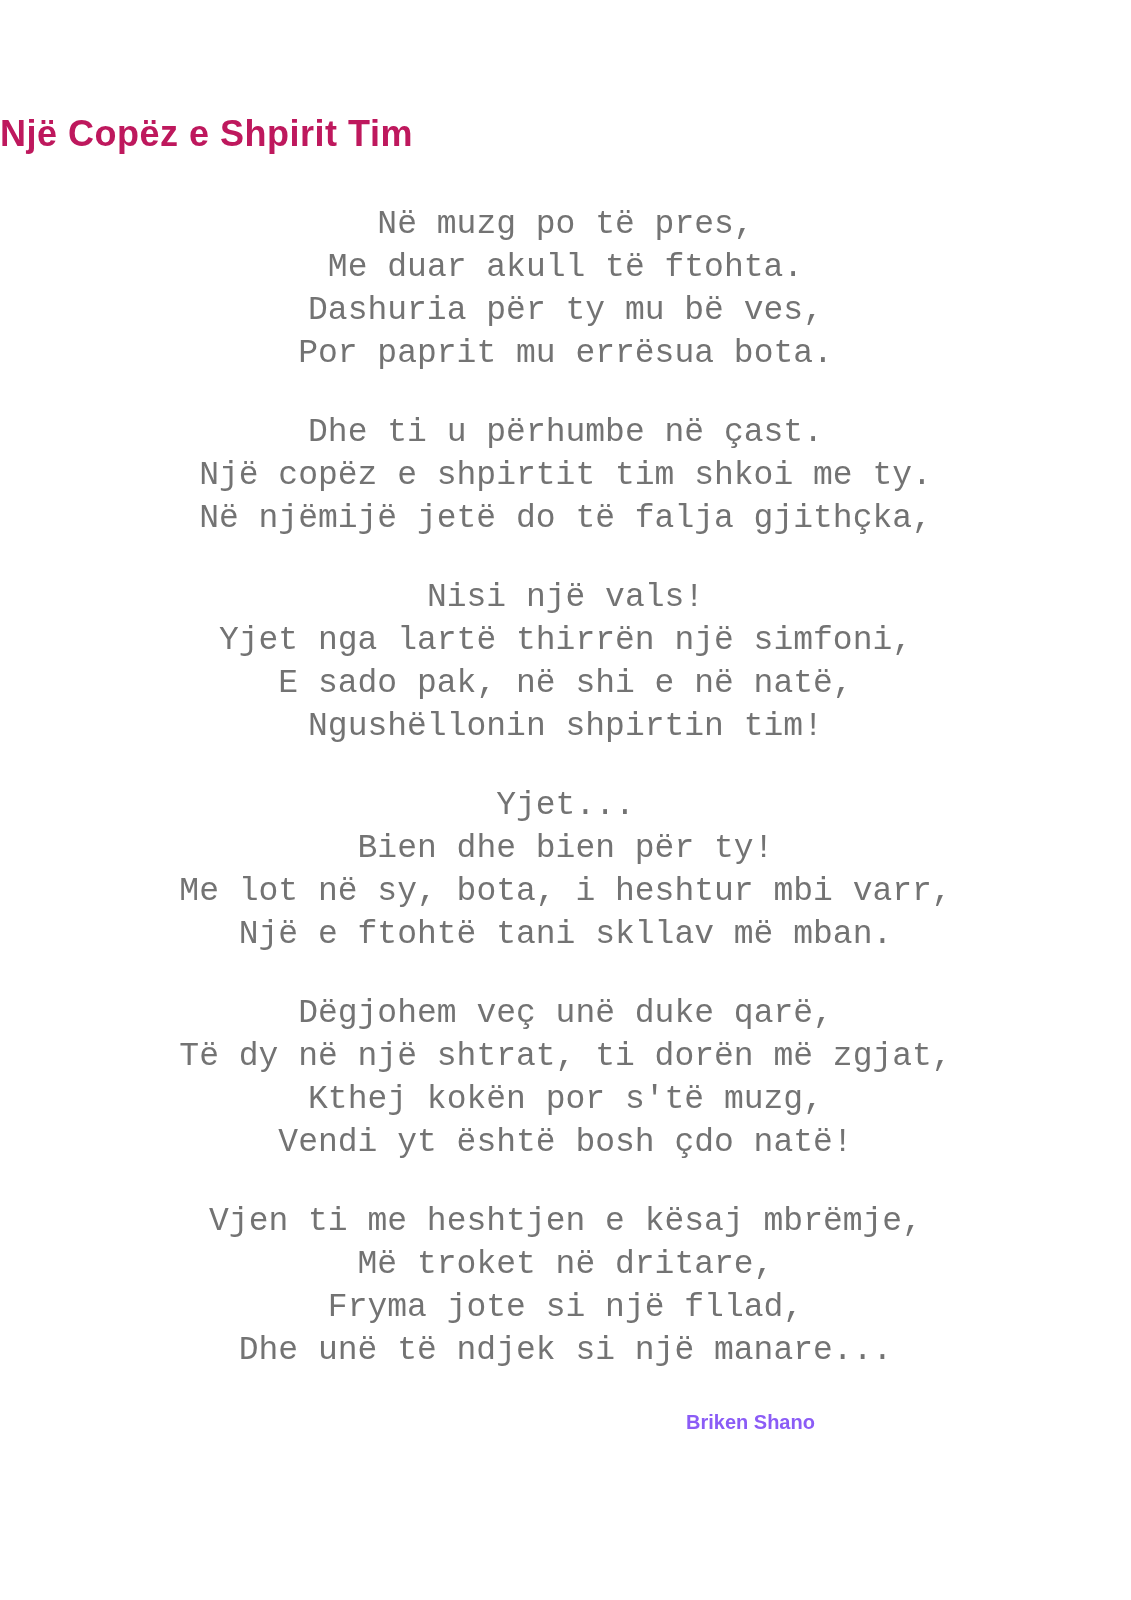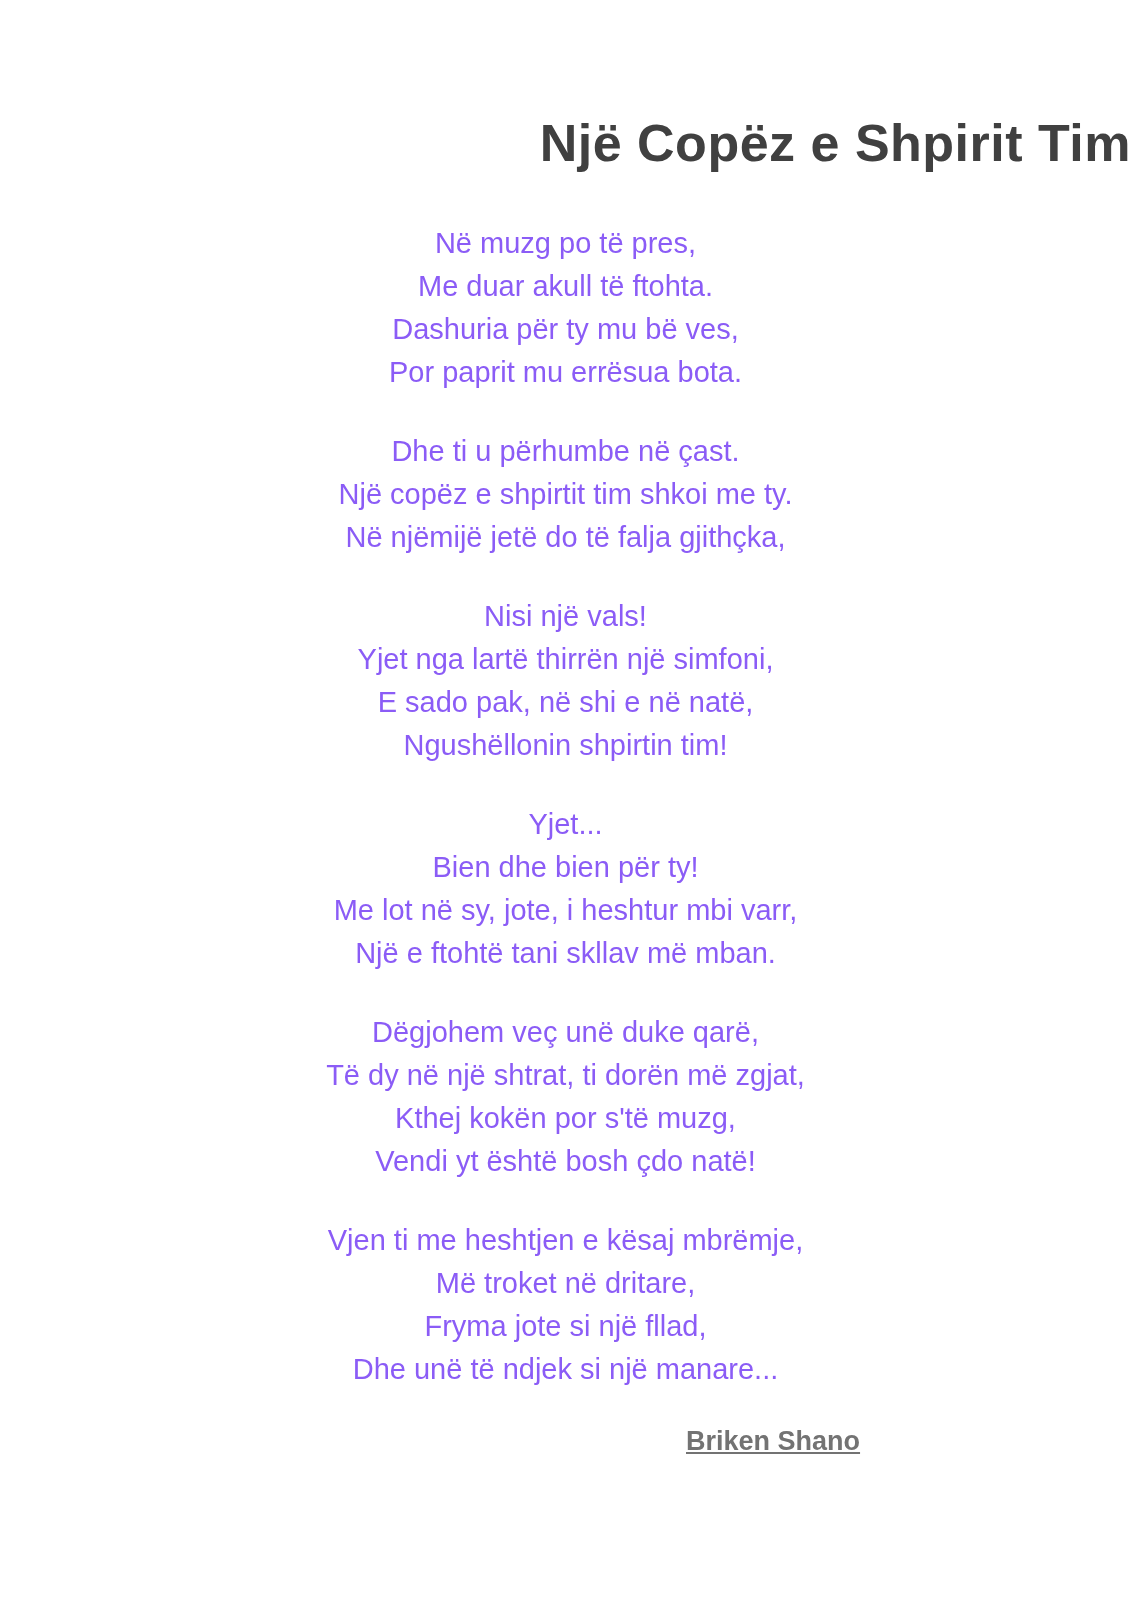--- a/index.html
+++ b/index.html
@@ -14,49 +14,49 @@
     margin: 0 auto;
     background: #ffffff;
     color: #1c1c1c;
     font-family: "Liberation Sans", "DejaVu Sans", sans-serif;
     overflow: hidden;
     box-sizing: border-box;
     padding-top: 112px;
   }
   .poem-title {
     margin: 0;
-    text-align: right;
-    font-size: 52px;
+    text-align: left;
+    font-size: 36px;
     line-height: 1.2;
     font-weight: 700;
     letter-spacing: 0.5px;
-    color: #404040;
+    color: #be185d;
   }
   .poem-body {
     margin-top: 48px;
     text-align: center;
   }
   .stanza {
     margin: 0 0 36px 0;
   }
   .line {
     margin: 0;
-    font-size: 29px;
+    font-size: 33px;
     line-height: 43px;
     font-weight: 400;
-    color: #8b5cf6;
+    color: #737373;
+    font-family: Liberation Mono, monospace;
   }
   .poem-author {
     margin: 30px 0 0 686px;
     width: fit-content;
-    font-size: 27px;
+    font-size: 20px;
     line-height: 28px;
     font-weight: 700;
-    color: #737373;
-    text-decoration: underline;
+    color: #8b5cf6;
   }
 </style>
 </head>
 <body>
 
 <div class="page">
   <h1 class="poem-title">Një Copëz e Shpirit Tim</h1>
 
   <div class="poem-body">
       <div class="stanza">
@@ -72,21 +72,21 @@
       </div>
       <div class="stanza">
         <p class="line">Nisi një vals!</p>
         <p class="line">Yjet nga lartë thirrën një simfoni,</p>
         <p class="line">E sado pak, në shi e në natë,</p>
         <p class="line">Ngushëllonin shpirtin tim!</p>
       </div>
       <div class="stanza">
         <p class="line">Yjet...</p>
         <p class="line">Bien dhe bien për ty!</p>
-        <p class="line">Me lot në sy, jote, i heshtur mbi varr,</p>
+        <p class="line">Me lot në sy, bota, i heshtur mbi varr,</p>
         <p class="line">Një e ftohtë tani skllav më mban.</p>
       </div>
       <div class="stanza">
         <p class="line">Dëgjohem veç unë duke qarë,</p>
         <p class="line">Të dy në një shtrat, ti dorën më zgjat,</p>
         <p class="line">Kthej kokën por s'të muzg,</p>
         <p class="line">Vendi yt është bosh çdo natë!</p>
       </div>
       <div class="stanza">
         <p class="line">Vjen ti me heshtjen e kësaj mbrëmje,</p>

